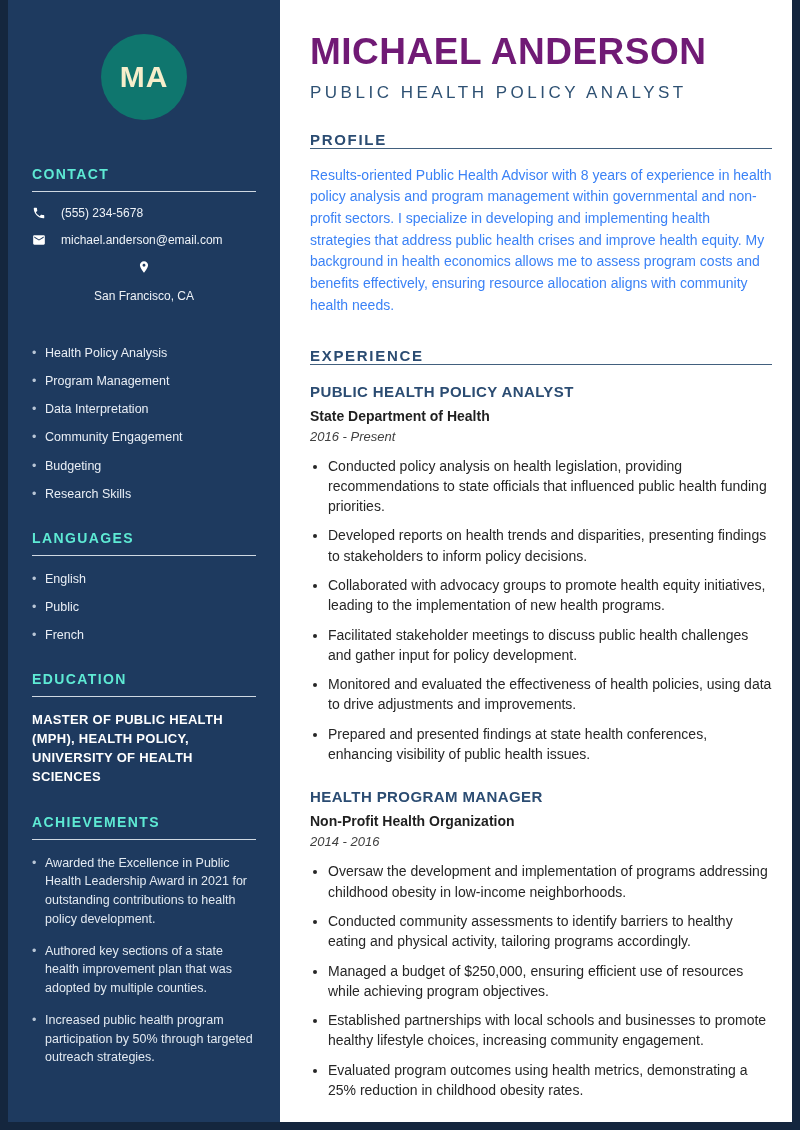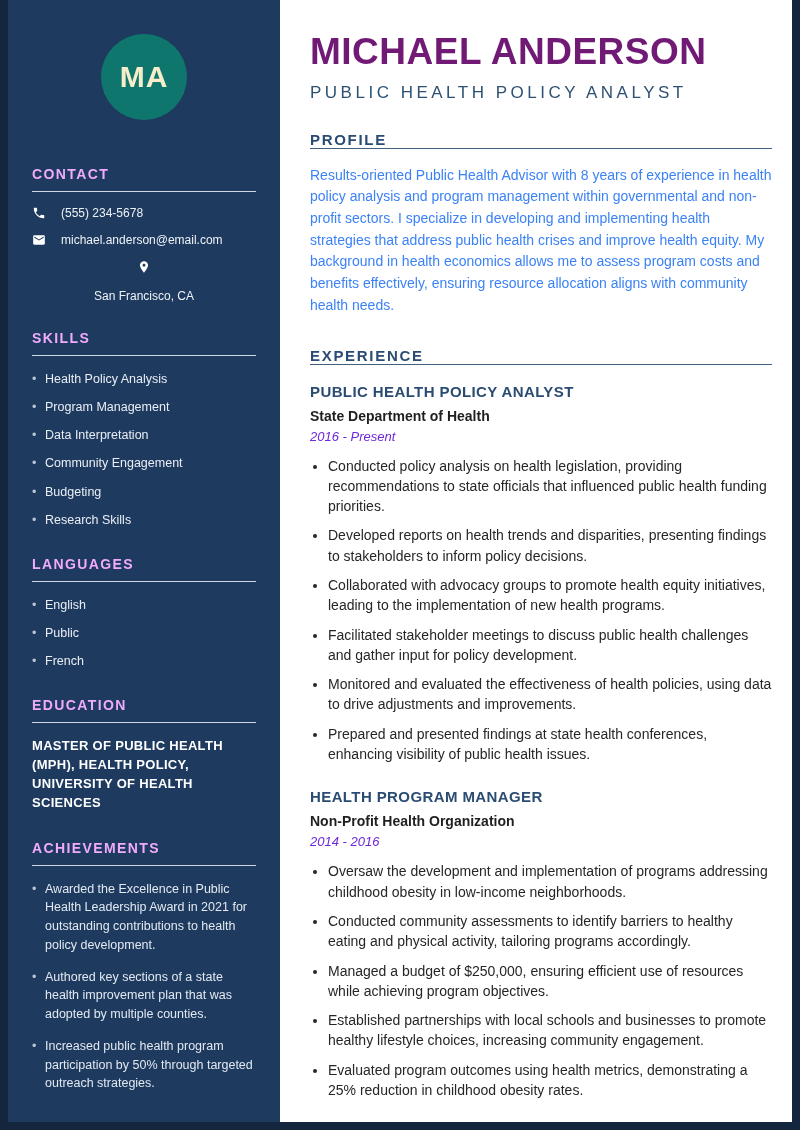--- a/index.html
+++ b/index.html
@@ -28,21 +28,21 @@
   .avatar {
     width: 86px; height: 86px; border-radius: 50%;
     background: #0f766e;
     margin: 0 auto 46px auto;
     display: flex; align-items: center; justify-content: center;
     font-size: 30px; font-weight: 700; color: #f6eecb; letter-spacing: 1px;
   }
   .side-section { margin-bottom: 27px; }
   .side-heading {
     font-size: 14px; font-weight: 700; letter-spacing: 1.4px;
-    color: #f0abfc; margin: 0 0 0 0;
+    color: #5eead4; margin: 0 0 0 0;
     padding-bottom: 9px;
     border-bottom: 1px solid #cfd8e2;
   }
   .side-body { padding-top: 14px; }
   .contact-row {
     display: flex; align-items: center; gap: 15px;
     font-size: 12px; margin-bottom: 13px; color: #eef2f7;
   }
   .contact-row:last-child { margin-bottom: 2px; flex-direction: column; }
   .cicon { width: 14px; height: 14px; flex-shrink: 0; display: inline-flex; }
@@ -87,21 +87,21 @@
   .experience-body { padding-top: 18px; }
   .job { margin-bottom: 24px; }
   .job-role {
     font-size: 15px; font-weight: 700; color: #2b4c72;
     letter-spacing: 0.4px; margin: 0 0 8px 0;
   }
   .job-company {
     font-size: 14px; font-weight: 700; color: #1f1f1f; margin-bottom: 5px;
   }
   .job-dates {
-    font-size: 13px; font-style: italic; color: #6d28d9; margin-bottom: 12px;
+    font-size: 13px; font-style: italic; color: #404040; margin-bottom: 12px;
   }
   .job-bullets { margin: 0; padding-left: 18px; }
   .job-bullets li {
     font-size: 14px; line-height: 1.45; color: #262626; margin-bottom: 9px;
   }
 </style>
 </head>
 <body>
 
 <div class="page">
@@ -136,21 +136,20 @@
             <svg viewBox="0 0 24 24">
                 <path d="M12 2C8.13 2 5 5.13 5 8.7c0 4.98 7 13.3 7 13.3s7-8.32 7-13.3C19 5.13 15.87 2 12 2zm0 9.5c-1.38 0-2.5-1.12-2.5-2.5s1.12-2.5 2.5-2.5 2.5 1.12 2.5 2.5-1.12 2.5-2.5 2.5z"></path>
               </svg>
           </span>
           <span>San Francisco, CA</span>
         </div>
       </div>
     </section>
 
     <section class="side-section">
-      <h2 class="side-heading">SKILLS</h2>
       <div class="side-body">
         <ul class="side-list">
           <li>Health Policy Analysis</li>
           <li>Program Management</li>
           <li>Data Interpretation</li>
           <li>Community Engagement</li>
           <li>Budgeting</li>
           <li>Research Skills</li>
         </ul>
       </div>

